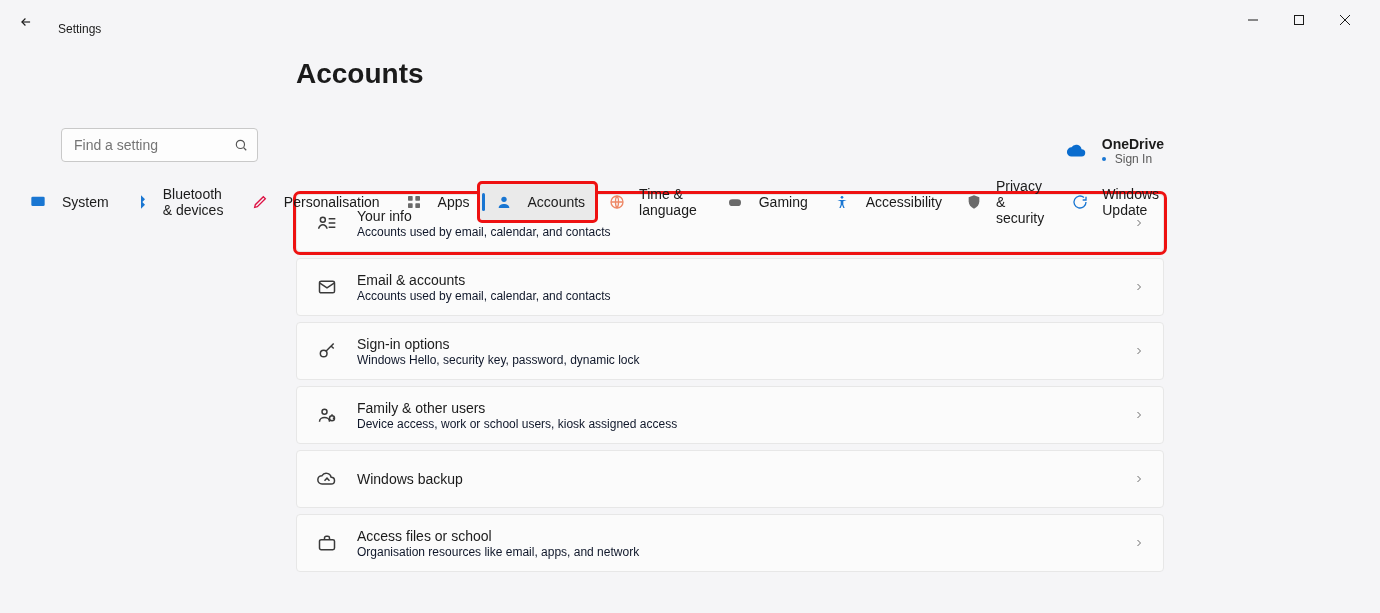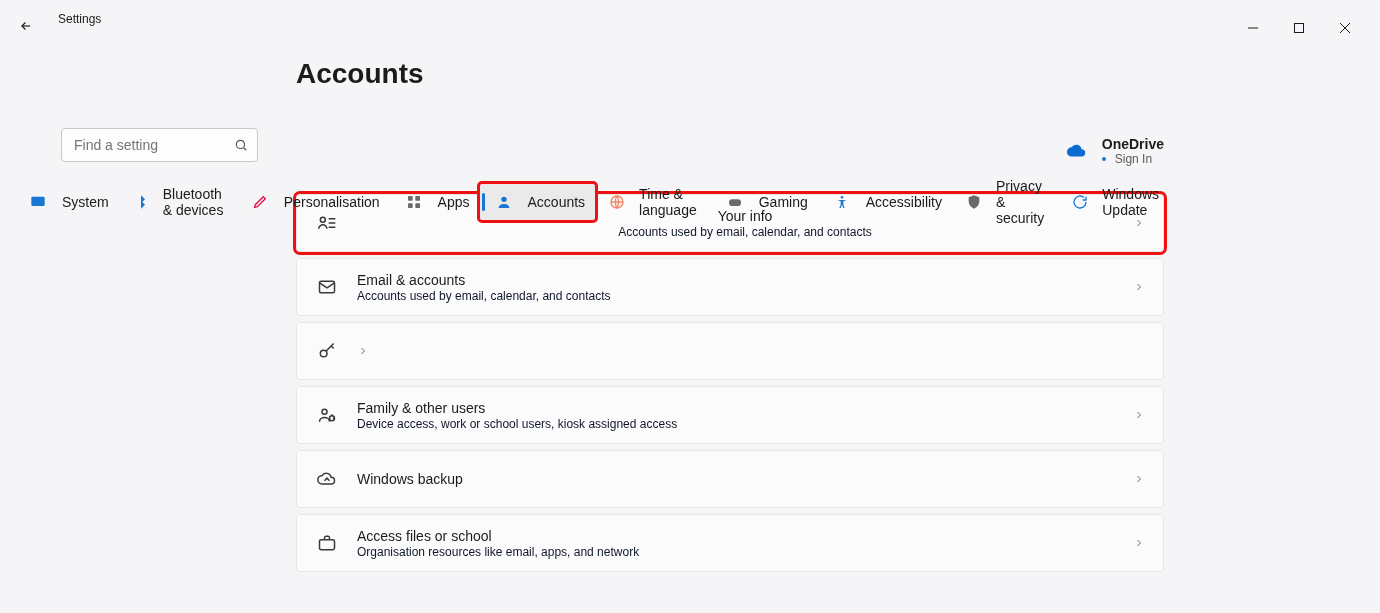--- a/index.html
+++ b/index.html
@@ -1,18 +1,18 @@
 <!DOCTYPE html>
 <html><head>
 <meta charset="utf-8">
 <style>
   * { box-sizing: border-box; margin: 0; padding: 0; font-family: "Segoe UI", sans-serif; }
   body { background: #f5f5f7; width: 1380px; height: 613px; overflow: hidden; color: #1b1b1b; }
 
-  .titlebar { display: flex; align-items: flex-start; height: 40px; padding: 12px 12px; }
+  .titlebar { display: flex; align-items: flex-end; height: 40px; padding: 4px 12px; }
   .titlebar .back { width: 28px; height: 28px; display:flex; align-items:center; justify-content:center; color:#1b1b1b; }
   .titlebar .title { font-size: 12px; margin-left: 18px; }
   .titlebar .win-controls { margin-left: auto; display: flex; gap: 0; }
   .titlebar .win-controls div { width: 46px; height: 32px; display:flex; align-items:center; justify-content:center; color:#1b1b1b; }
 
   .layout { display: flex; height: calc(100% - 40px); }
 
   .sidebar { width: 272px; padding: 0 14px; }
   .search-wrap { position: relative; margin: 88px 0 22px 0; padding-left: 47px; }
   .search-input { width: 100%; height: 34px; border: 1px solid #c9c9c9; border-radius: 4px; background:#fdfdfd; padding: 0 36px 0 12px; font-size: 14px; outline:none; }
@@ -35,21 +35,21 @@
   .od-dot { width:4px; height:4px; background:#1976d2; border-radius:50%; display:inline-block; }
 
   .cards { display:flex; flex-direction:column; gap:6px; margin-right:196px; }
   .card { background:#fbfbfb; border:1px solid #e7e7e7; border-radius:4px; height:58px; display:flex; align-items:center; padding:0 18px; cursor:pointer; }
   .card .card-icon { width:24px; height:24px; display:flex; align-items:center; justify-content:center; color:#3a3a3a; margin-right:18px; }
   .card .card-text { flex:1; }
   .card .card-title { font-size:14px; color:#1b1b1b; }
   .card .card-sub { font-size:12px; color:#0f172a; margin-top:1px; }
   .card .chevron { color:#6b6b6b; display:flex; align-items:center; }
 
-  .highlight-box { outline:3px solid #e11; outline-offset:0px;text-align:center; }
+  .highlight-box { outline:3px solid #e11; outline-offset:0px; }
   .nav-highlight { outline:3px solid #e11; outline-offset:0px; border-radius:2px; }
 
   svg { display:block; }
 </style>
 </head>
 <body>
 
 <div class="titlebar">
   <div class="back">
     <svg width="14" height="14" viewBox="0 0 24 24" fill="none" stroke="currentColor" stroke-width="2">
@@ -237,20 +237,24 @@
           </span>
       </div>
 
       <div class="card">
         <span class="card-icon">
             <svg width="20" height="20" viewBox="0 0 24 24" fill="none" stroke="currentColor" stroke-width="1.8">
               <circle cx="8" cy="15" r="4"></circle>
               <path d="M11 12l9-9M17 6l3 3"></path>
             </svg>
           </span>
+        <div class="card-text">
+          <div class="card-title">Sign-in options</div>
+          <div class="card-sub">Windows Hello, security key, password, dynamic lock</div>
+        </div>
         <span class="chevron">
             <svg width="12" height="12" viewBox="0 0 24 24" fill="none" stroke="currentColor" stroke-width="2">
               <path d="M9 6l6 6-6 6"></path>
             </svg>
           </span>
       </div>
 
       <div class="card">
         <span class="card-icon">
             <svg width="20" height="20" viewBox="0 0 24 24" fill="none" stroke="currentColor" stroke-width="1.8">

